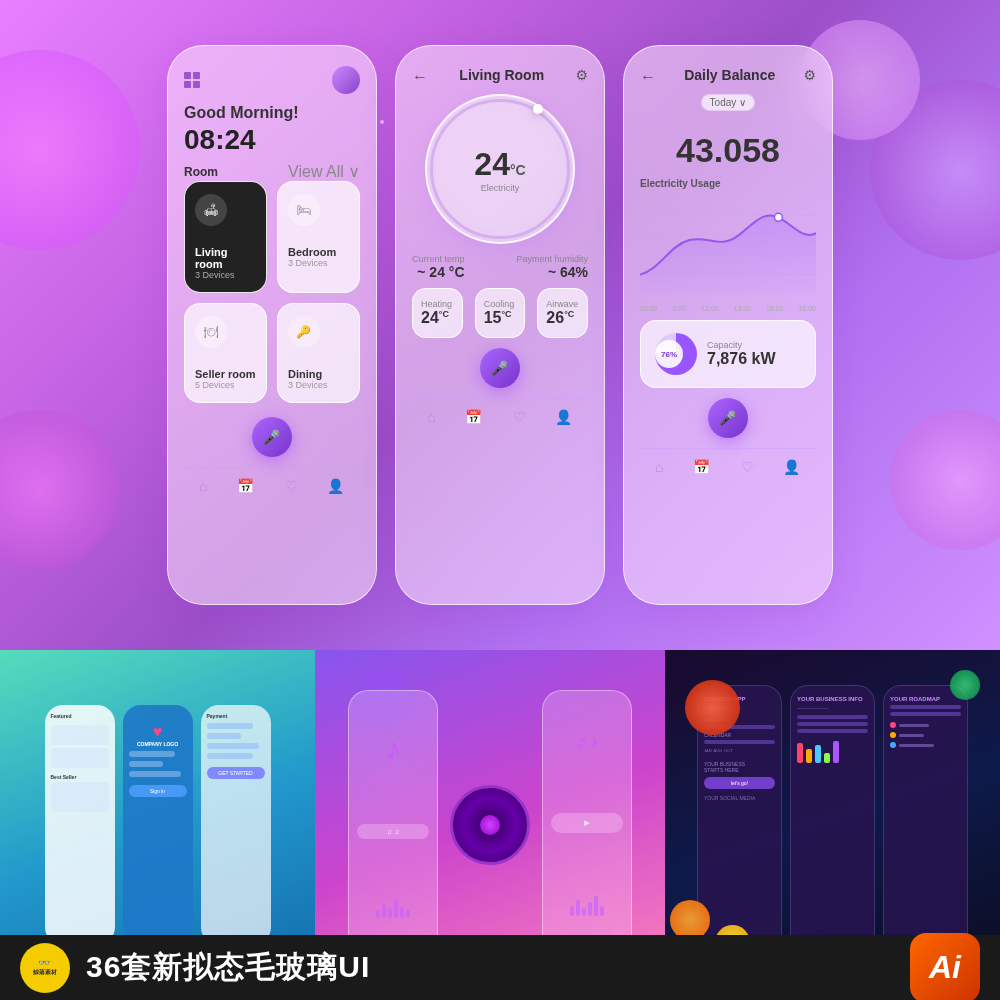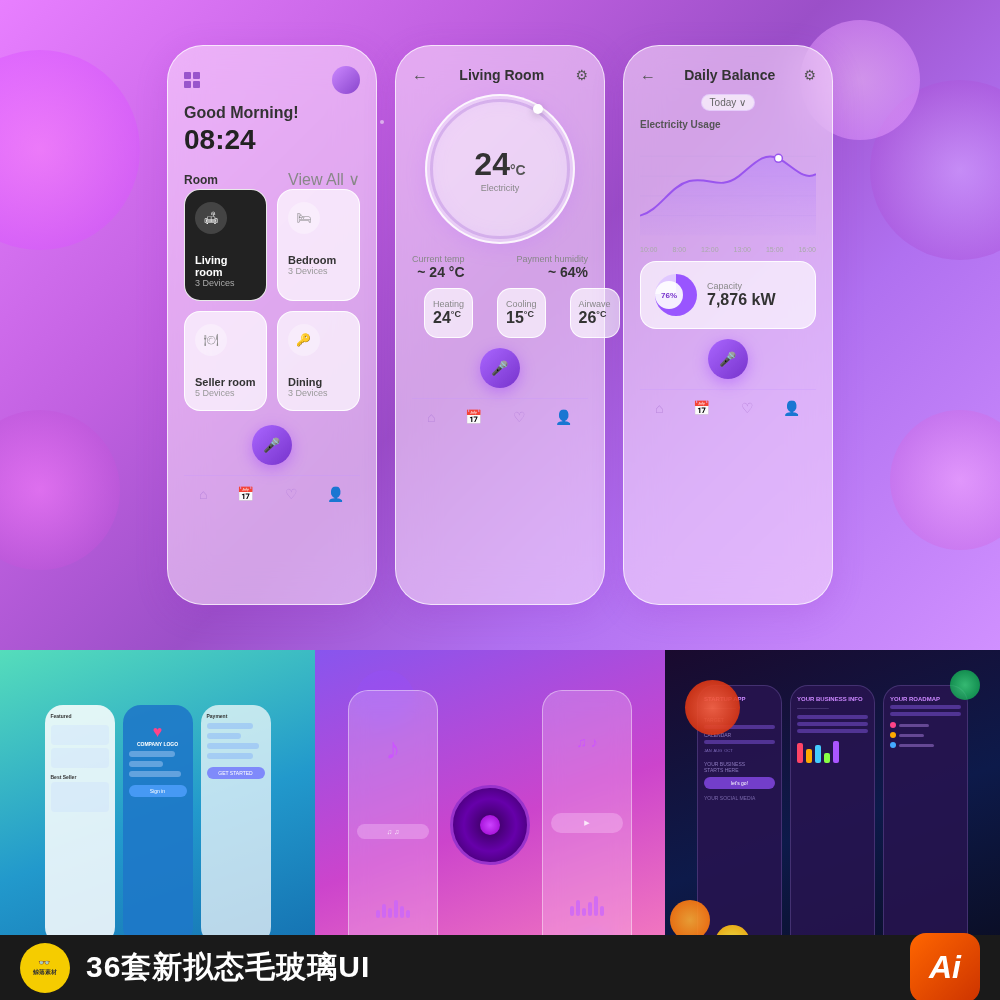--- a/index.html
+++ b/index.html
@@ -113,21 +113,21 @@
       font-weight: 800;
       font-size: 16px;
       color: #333;
       margin-bottom: 2px;
     }
 
     .time-display {
       font-weight: 800;
       font-size: 28px;
       color: #222;
-      margin-bottom: 14px;
+      margin-bottom: 6px;
     }
 
     .room-header {
       display: flex;
       justify-content: space-between;
       align-items: center;
     }
 
     .room-label {
       font-weight: 700;
@@ -301,23 +301,22 @@
     }
 
     .sensor-value {
       font-size: 14px;
       font-weight: 700;
       color: #333;
     }
 
     .climate-row {
       display: flex;
-      gap: 24px;
+      gap: 12px;
       margin-top: 8px;
-      margin-left: 12px;
     }
 
     .climate-card {
       flex: 1;
       background: rgba(255,255,255,0.65);
       border-radius: 14px;
       padding: 10px 8px;
       text-align: left;
       border: 1px solid rgba(255,255,255,0.9);
     }
@@ -822,20 +821,21 @@
     <div class="phone-nav-row">
       <span class="back-arrow">←</span>
       <span class="screen-title">Daily Balance</span>
       <span class="settings-icon">⚙</span>
     </div>
 
     <div class="today-row">
       <span class="today-badge">Today ∨</span>
     </div>
 
+    <div class="balance-value">43.058</div>
 
     <div class="elec-label">Electricity Usage</div>
 
     <div class="chart-container">
       <svg class="chart-svg" viewBox="0 0 178 100">
         <defs>
           <linearGradient id="chartGrad" x1="0" y1="0" x2="0" y2="1">
             <stop offset="0%" stop-color="#aa77ff" stop-opacity="0.4"></stop>
             <stop offset="100%" stop-color="#aa77ff" stop-opacity="0.05"></stop>
           </linearGradient>

